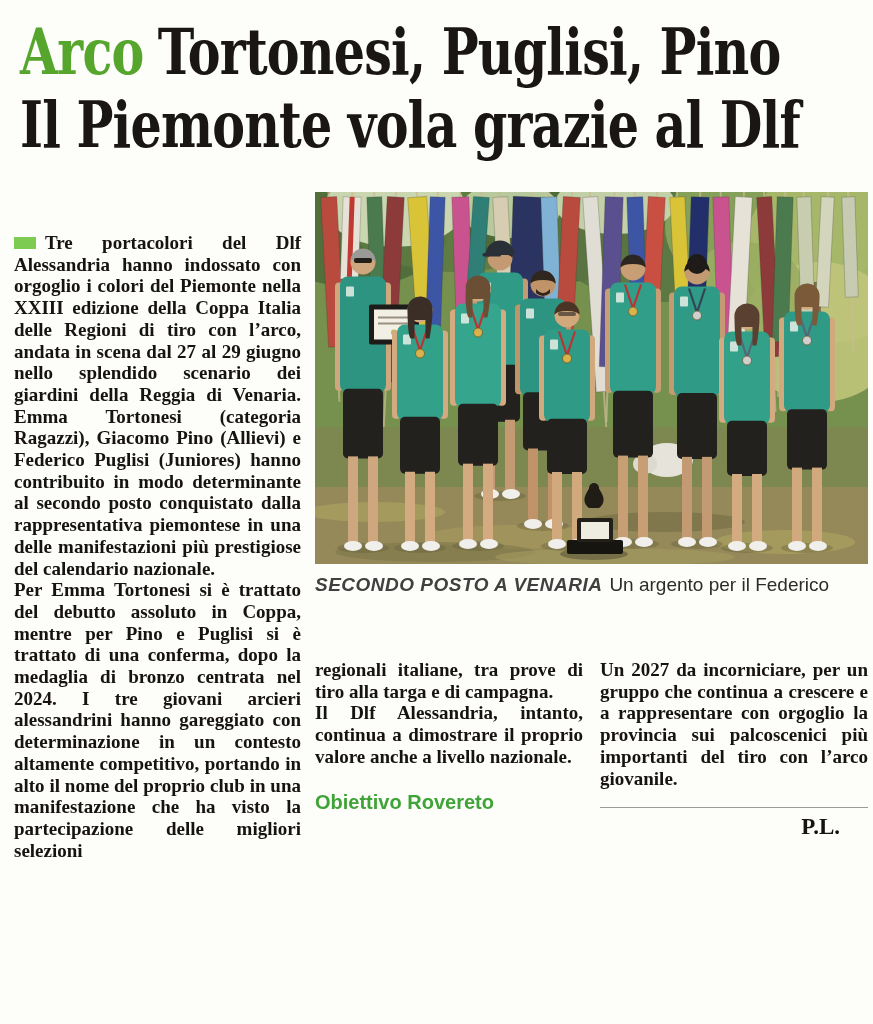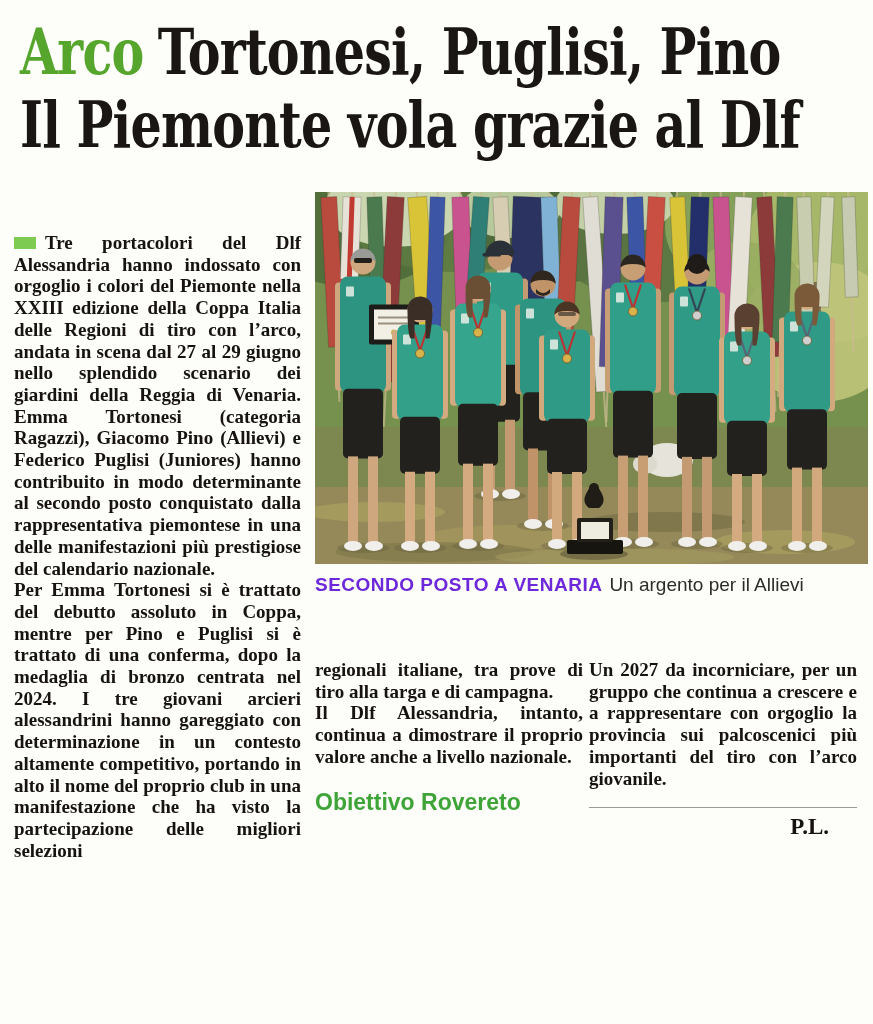--- a/index.html
+++ b/index.html
@@ -49,27 +49,27 @@
   }
   
   .photo-wrap{margin-top:6px;}
   .photo{width:553px;height:372px;display:block;background:#7d915a;}
   .caption{
     margin-top:9px;margin-bottom:16px;
     font-family:"Liberation Sans", sans-serif;
     font-size:19px;line-height:24px;
     color:#2d2c29;
   }
-  .caption .cap-kicker{color:#6d28d9;font-weight:bold;letter-spacing:.5px;margin-right:7px;}
+  .caption .cap-kicker{color:#404040;font-weight:bold;letter-spacing:.5px;margin-right:7px;font-style:italic;}
   
-  .columns{display:flex;gap:6px;}
+  .columns{display:flex;gap:17px;}
   .col-mid,.col-right{width:268px;flex:none;}
   .subhead{
     font-family:"Liberation Sans", sans-serif;
-    font-weight:bold;font-size:23px;color:#3fa437;
+    font-weight:bold;font-size:20px;color:#3fa437;
     margin:24px 0 7px 0;text-align:left;
   }
   .sig-divider{
     border:none;border-top:1.5px solid #9a9a96;
     margin:18px 0 8px 0;
   }
   .byline{
     text-align:right;font-weight:bold;font-size:23px;
     padding-right:28px;font-family:"Liberation Serif",serif;
   }
@@ -396,21 +396,21 @@
               <rect x="252" y="348" width="56" height="14" rx="2" fill="#17150f"></rect>
               <rect x="262" y="326" width="36" height="24" rx="2" fill="#23201a"></rect>
               <rect x="266" y="330" width="28" height="17" fill="#efece0"></rect>
               <path d="M 272 300 q 7 -14 14 0 q 6 10 -2 16 h -10 q -8 -6 -2 -16 z" fill="#201d16"></path>
               <circle cx="279" cy="296" r="5" fill="#201d16"></circle>
             </g>
           </svg>
       </div>
 
       <div class="caption">
-        <span class="cap-kicker">SECONDO POSTO A VENARIA</span><span>Un argento per il Allievi</span>
+        <span class="cap-kicker">SECONDO POSTO A VENARIA</span><span>Un argento per il Federico</span>
       </div>
 
       <div class="columns">
 
         <div class="col-mid bodytext">
           <p>regionali italiane, tra prove di tiro alla targa e di campagna.</p>
           <p>Il Dlf Alessandria, intanto, continua a dimostrare il proprio valore anche a livello nazionale.</p>
           <div class="subhead">Obiettivo Rovereto</div>
         </div>
 

